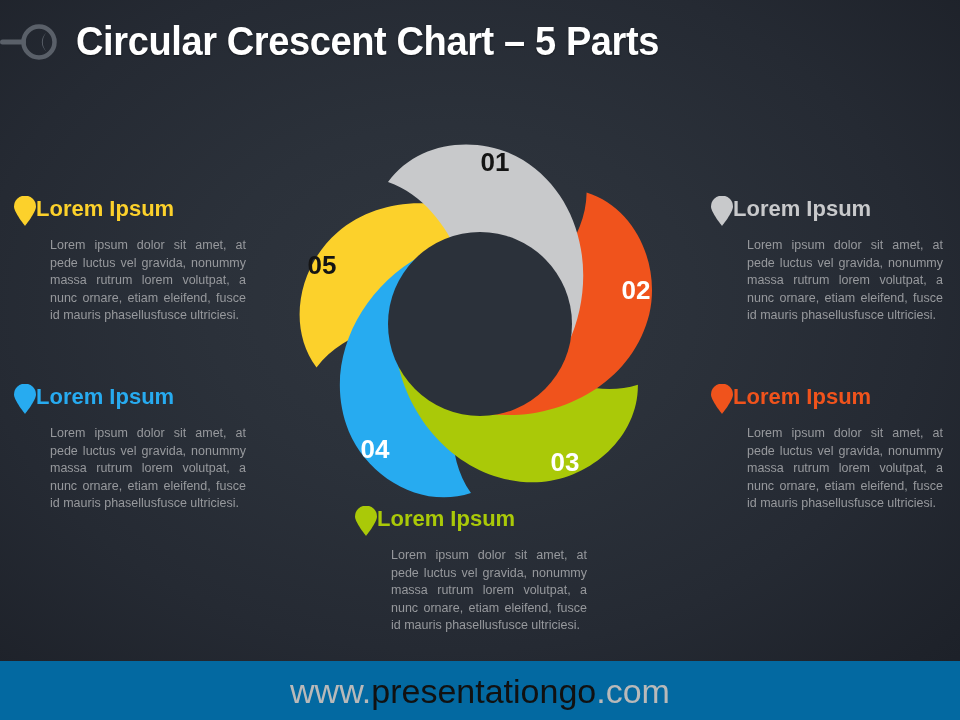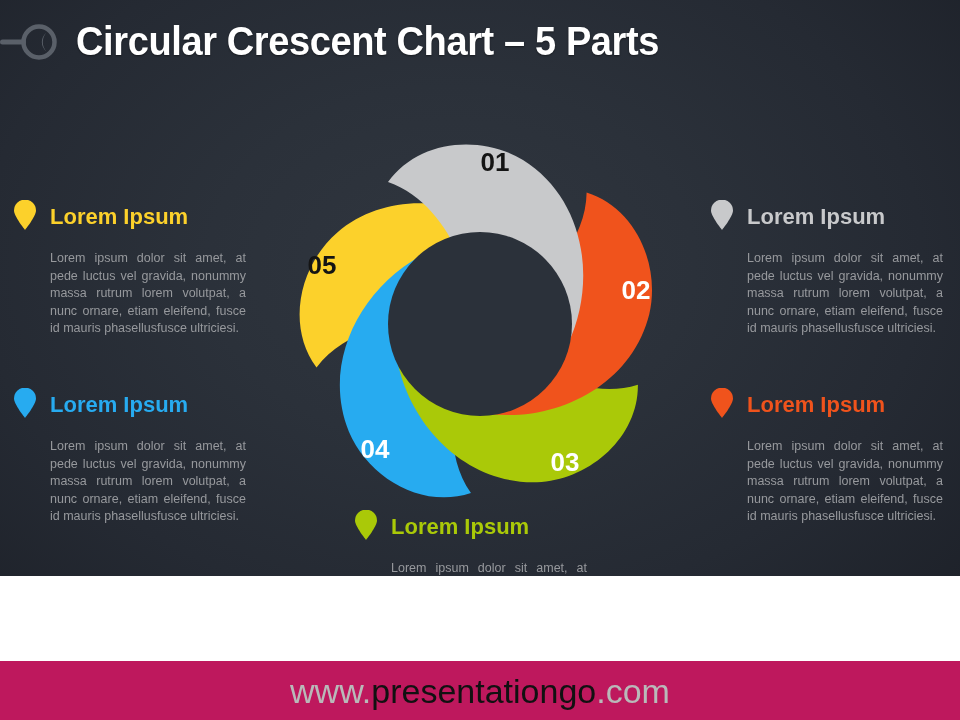--- a/index.html
+++ b/index.html
@@ -21,21 +21,21 @@
     width: 960px;
     height: 720px;
     overflow: hidden;
   }
 
   
   #stage {
     position: absolute;
     left: 0; top: 0;
     width: 960px;
-    height: 576px;
+    height: 661px;
     background:
       radial-gradient(ellipse 760px 560px at 47% 46%,
         #30363f 0%,
         #2b313a 32%,
         #252a33 62%,
         #1e222a 88%,
         #1b1f27 100%);
     overflow: hidden;
   }
 
@@ -83,38 +83,38 @@
     dominant-baseline: central;
   }
 
   
   .block {
     position: absolute;
     width: 232px;
   }
   .block-head {
     display: flex;
-    align-items: flex-end;
-    gap: 14px;
+    align-items: flex-start;
+    gap: 0;
     height: 34px;
   }
   .pin {
     flex: 0 0 auto;
     width: 22px;
     height: 30px;
     display: block;
   }
   .block-title {
     font-size: 22px;
     font-weight: bold;
     line-height: 26px;
     white-space: nowrap;
   }
   .block-body {
-    margin-top: 20px;
+    margin-top: 7px;
     font-size: 12.5px;
     line-height: 17.5px;
     color: #97999d;
     text-align: justify;
     text-justify: inter-word;
   }
 
   
   .block.left  { text-align: left; }
   .block.left .block-body { margin-left: 36px; width: 196px; }
@@ -128,21 +128,21 @@
   #block-4 { left: 711px; top: 384px; }
   #block-5 { left: 355px; top: 506px; }
 
   
   #footer {
     position: absolute;
     left: 0;
     top: 661px;
     width: 960px;
     height: 59px;
-    background: #be185d;
+    background: #0369a1;
     display: flex;
     align-items: center;
     justify-content: center;
   }
   #footer-text {
     font-size: 34px;
     line-height: 38px;
     letter-spacing: 0px;
     white-space: nowrap;
   }

